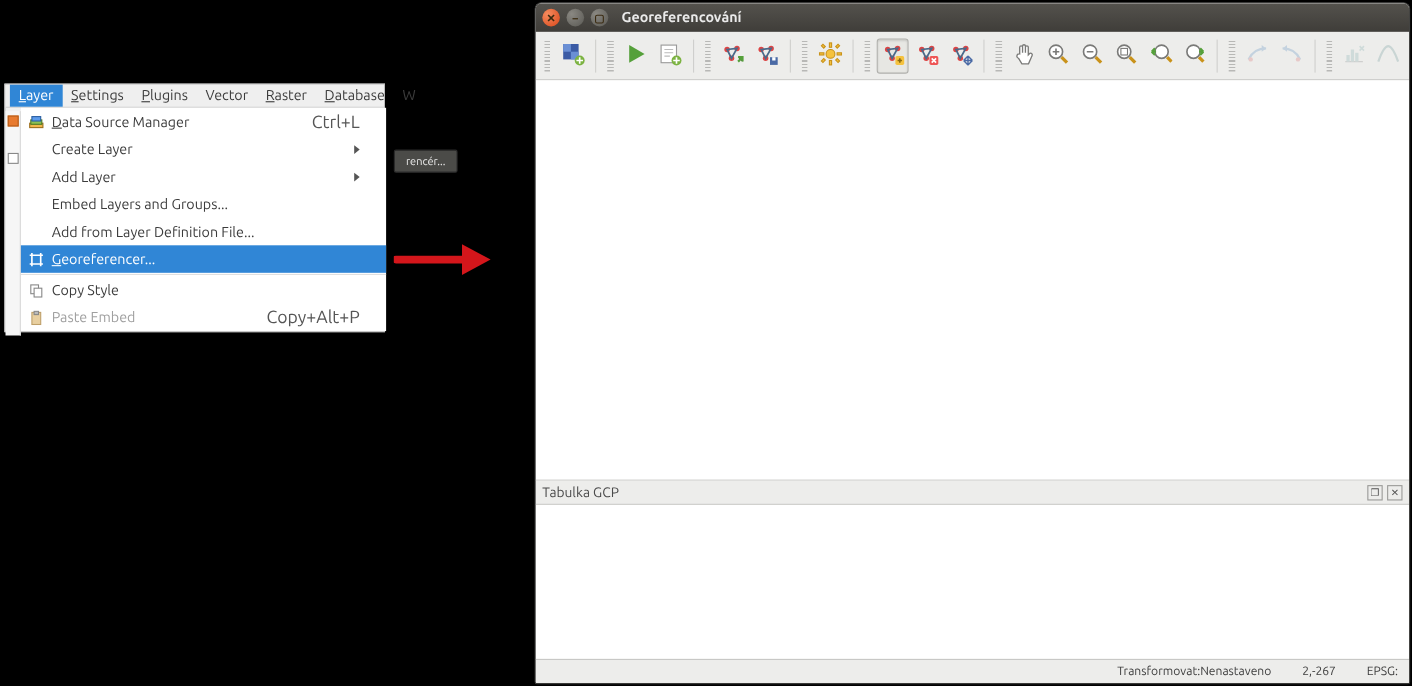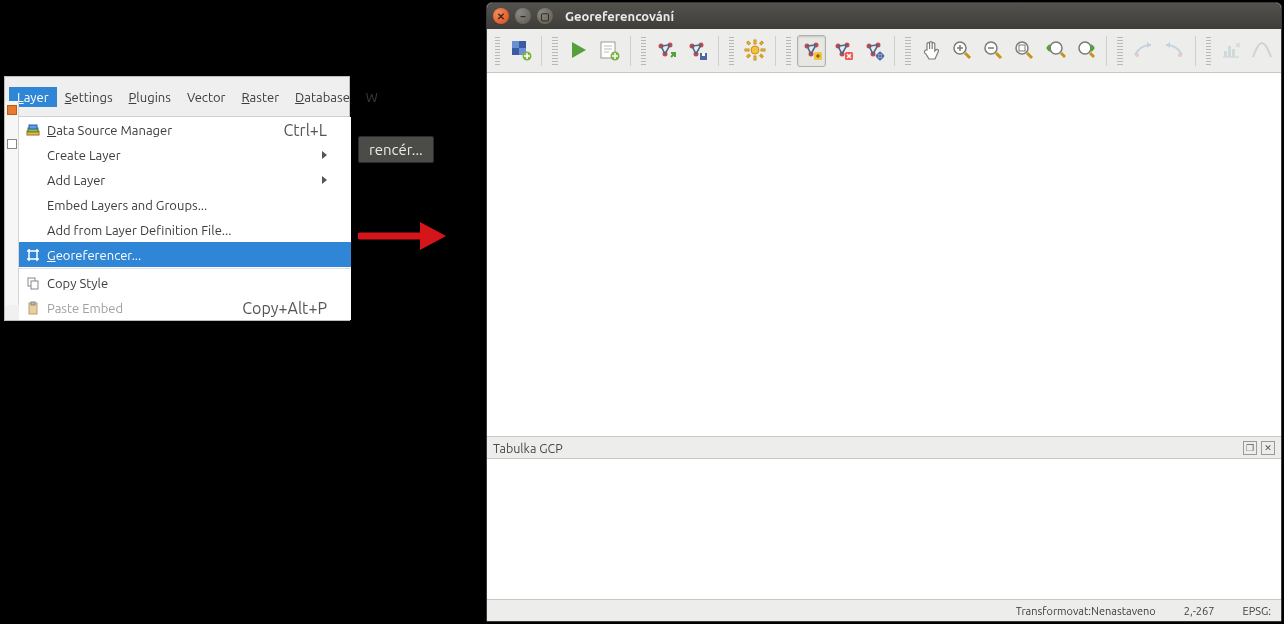--- a/index.html
+++ b/index.html
@@ -20,24 +20,23 @@
     position: absolute;
     left: 4px;
     top: 76px;
     width: 346px;
     background: #f0f0f0;
     border: 1px solid #bdbdbd;
     box-shadow: 0 2px 8px rgba(0,0,0,.25);
   }
   .menubar {
     display: flex;
-    align-items: center;
     background: #efefef;
     border-bottom: 1px solid #d0d0d0;
-    height: 40px;
+    height: 21px;
     padding: 0 4px;
     gap: 0;
   }
   .menubar-item {
     padding: 3px 8px;
     cursor: default;
   }
   .menubar-item.open {
     background: #3086d6;
     color: #fff;
@@ -104,21 +103,21 @@
   }
   .floaty {
     position: absolute;
     left: 358px;
     top: 136px;
     background: #4b4b48;
     color: #eaeaea;
     padding: 4px 10px;
     border: 1px solid #2b2b2b;
     border-radius: 2px;
-    font-size: 15px;
+    font-size: 10px;
   }
 
   
   .big-arrow {
     position: absolute;
     left: 358px;
     top: 218px;
     width: 90px;
     height: 36px;
   }

